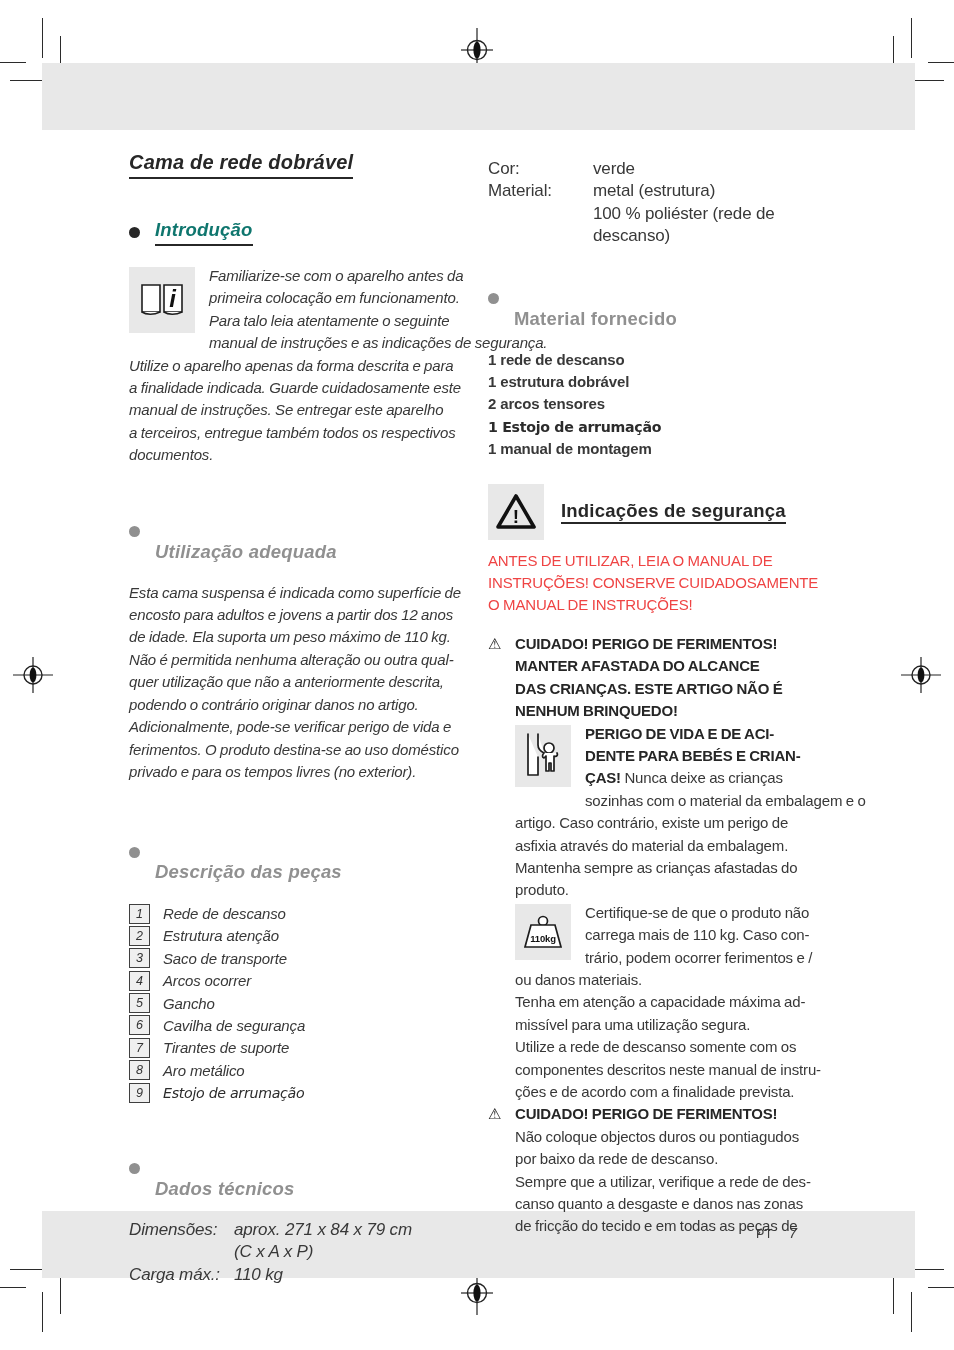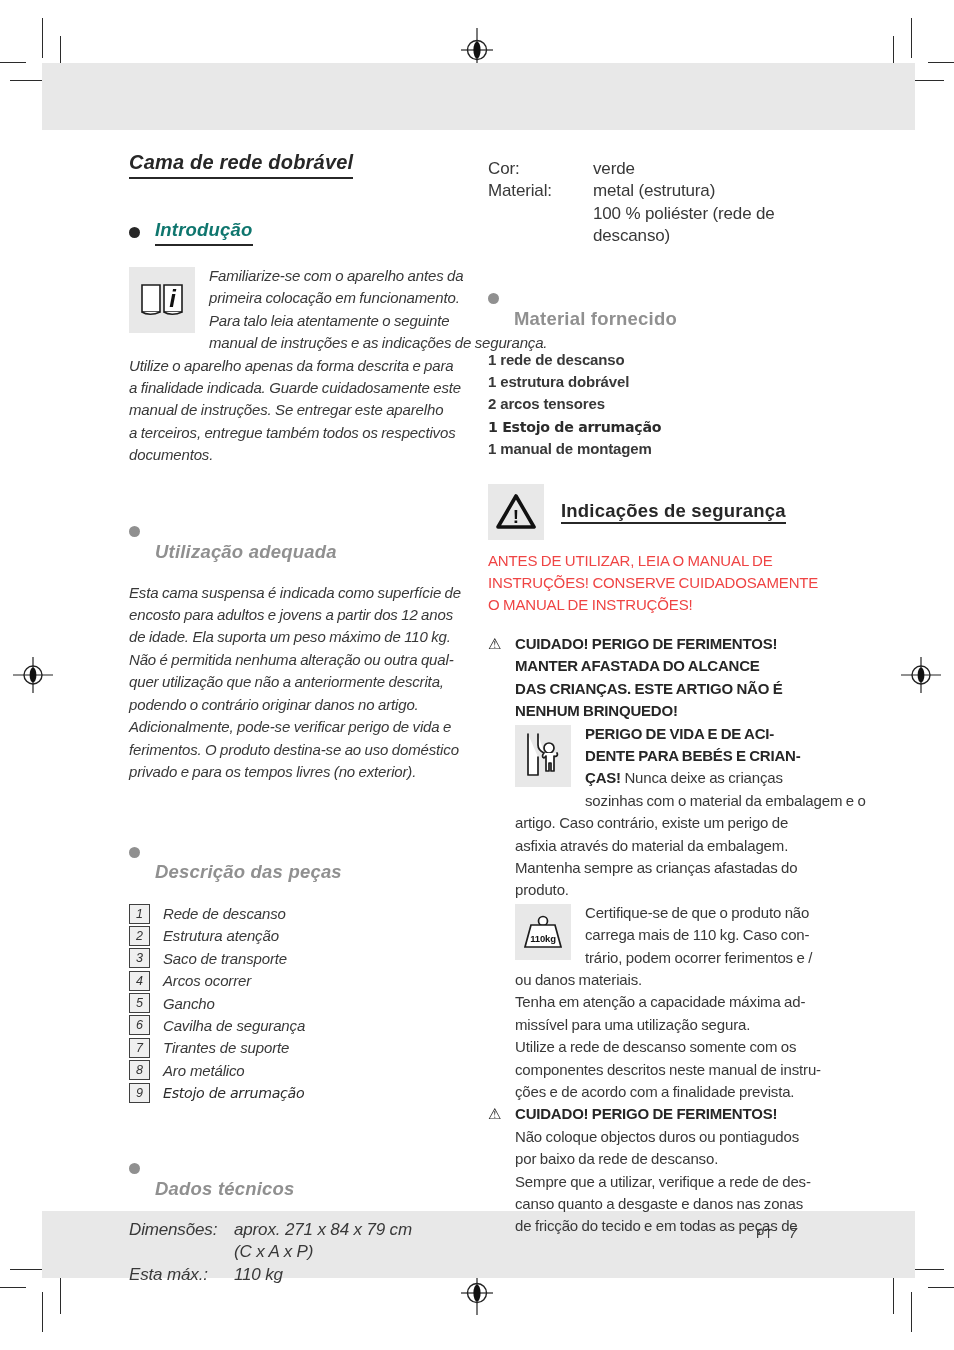--- a/index.html
+++ b/index.html
@@ -207,21 +207,21 @@
     <div class="sec-head gray">
       <span class="sec-bullet"></span>
       <span class="sec-title">Dados técnicos</span>
     </div>
 
     <div class="kv">
       <span>Dimensões:</span>
         <span>aprox. 271 x 84 x 79 cm</span>
       <span></span>
         <span>(C x A x P)</span>
-      <span>Esta máx.:</span>
+      <span>Carga máx.:</span>
         <span>110 kg</span>
     </div>
   </main>
 
   <section class="col col-right">
 
     <div class="kv" style="margin-bottom:20px;">
       <span>Cor:</span>
         <span>verde</span>
       <span>Material:</span>

